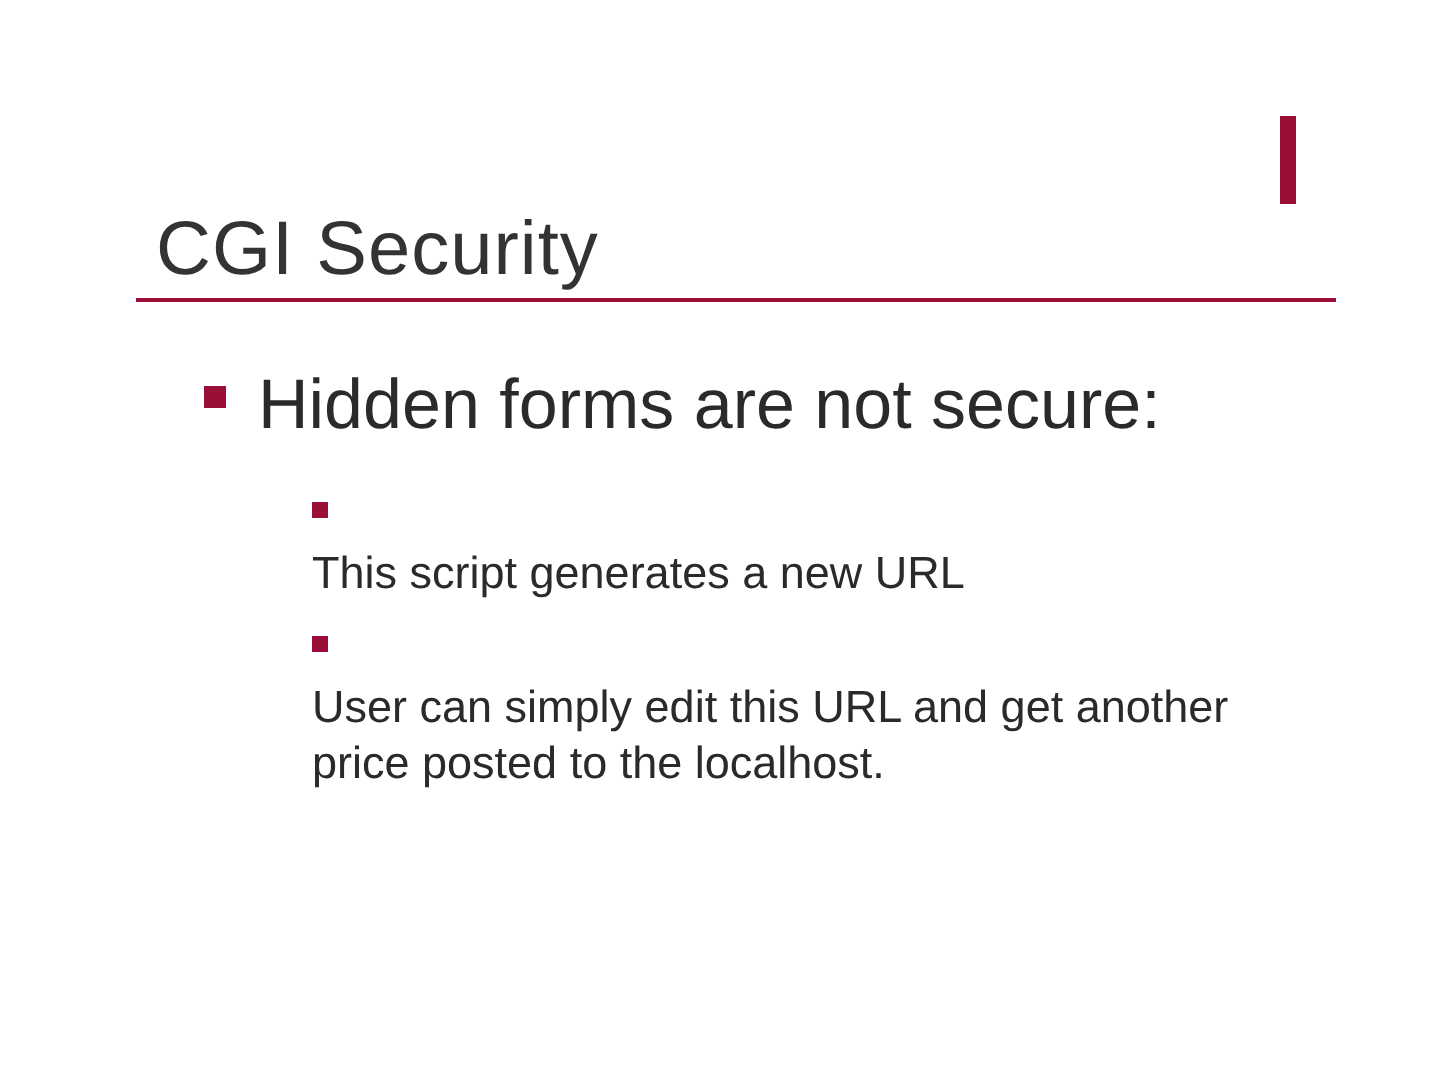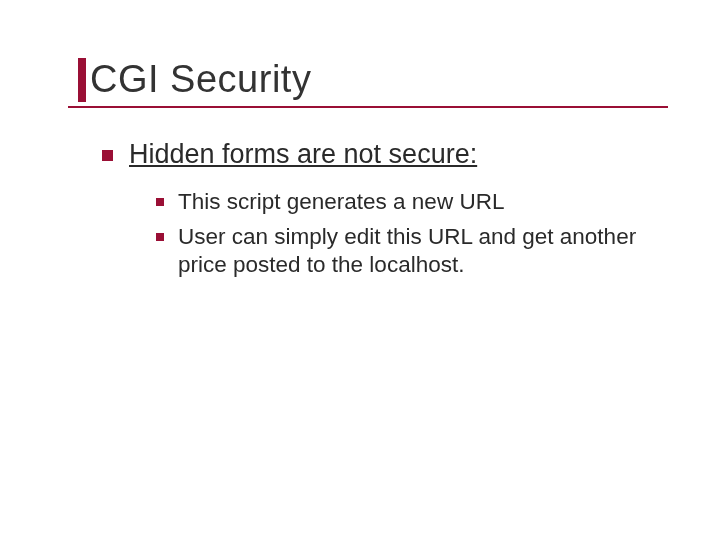--- a/index.html
+++ b/index.html
@@ -16,20 +16,21 @@
     position: relative;
     width: 720px;
     height: 540px;
     box-sizing: border-box;
     padding: 58px 68px 40px 78px;
   }
   .title-row {
     display: flex;
     align-items: baseline;
     gap: 0;
+    flex-direction: column;
   }
   .title-accent {
     width: 8px;
     height: 44px;
     background: #9a0f35;
     margin-right: 4px;
     flex-shrink: 0;
     align-self: flex-end;
     margin-bottom: 2px;
   }
@@ -47,44 +48,44 @@
     width: 600px;
   }
   .body {
     margin-top: 30px;
     margin-left: 24px;
   }
   .lv1 {
     display: flex;
     align-items: flex-start;
     gap: 16px;
-    font-size: 27px;
+    font-size: 35px;
     line-height: 1.25;
     margin-bottom: 16px;
-    text-decoration: underline;
   }
   .lv1 .bullet {
     width: 11px;
     height: 11px;
     background: #9a0f35;
     flex-shrink: 0;
     margin-top: 12px;
   }
   .lv2-wrap {
     margin-left: 54px;
     margin-top: 8px;
   }
   .lv2 {
     display: flex;
     align-items: flex-start;
     gap: 14px;
     font-size: 22.5px;
     line-height: 1.28;
     margin-bottom: 6px;
     font-family: Arial, Helvetica, sans-serif;
+    flex-direction: column;
   }
   .lv2 .bullet {
     width: 8px;
     height: 8px;
     background: #9a0f35;
     flex-shrink: 0;
     margin-top: 10px;
   }
   .lv2 .txt {
     max-width: 480px;

